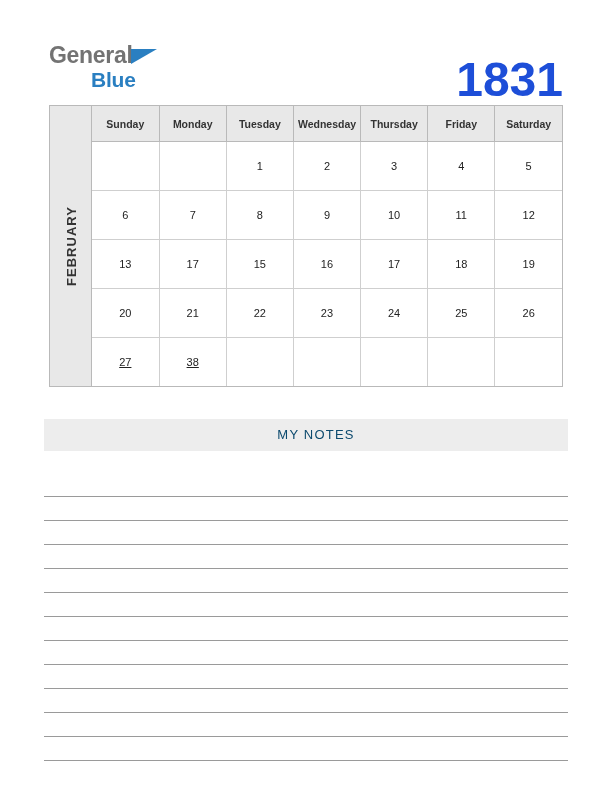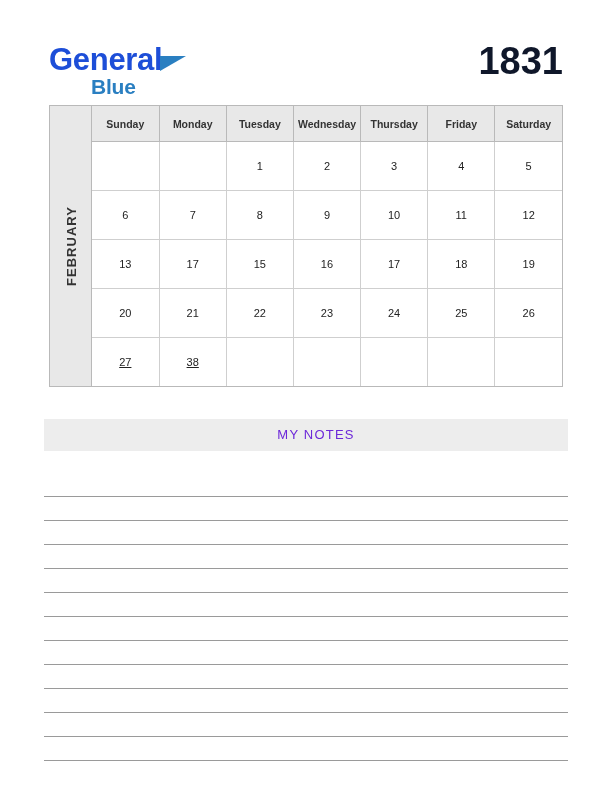--- a/index.html
+++ b/index.html
@@ -29,47 +29,47 @@
     right: 49px;
     height: 56px;
   }
   .logo {
     position: absolute;
     left: 0;
     top: 4px;
     line-height: 1;
   }
   .logo-line1 {
-    font-size: 31px;
-    font-weight: bold;
-    color: #1d4ed8;
+    font-size: 23px;
+    font-weight: bold;
+    color: #737373;
     letter-spacing: -0.3px;
     display: inline-block;
   }
   .logo-tri {
     display: inline-block;
     vertical-align: -2px;
     margin-left: -2px;
   }
   .logo-line2 {
     font-size: 21px;
     font-weight: bold;
     color: #2a7fc1;
     letter-spacing: -0.2px;
     margin-left: 42px;
     display: block;
     margin-top: 1px;
   }
   .year {
     position: absolute;
     right: 0;
-    top: 0;
-    font-size: 38px;
-    font-weight: bold;
-    color: #0f172a;
+    top: 12px;
+    font-size: 48px;
+    font-weight: bold;
+    color: #1d4ed8;
     letter-spacing: 0px;
   }
 
   
   .cal-wrap {
     position: absolute;
     left: 49px;
     top: 105px;
     width: 514px;
     border: 1px solid #b9b9b9;
@@ -130,21 +130,21 @@
     left: 44px;
     top: 419px;
     width: 524px;
   }
   .notes-title {
     background: #ededed;
     height: 32px;
     line-height: 32px;
     text-align: center;
     font-size: 13px;
-    color: #6d28d9;
+    color: #0c4a6e;
     letter-spacing: 1.2px;
     padding-left: 20px;
   }
   .notes-lines {
     margin-top: 22px;
   }
   .note-line {
     height: 23px;
     border-bottom: 1px solid #9a9a9a;
   }

